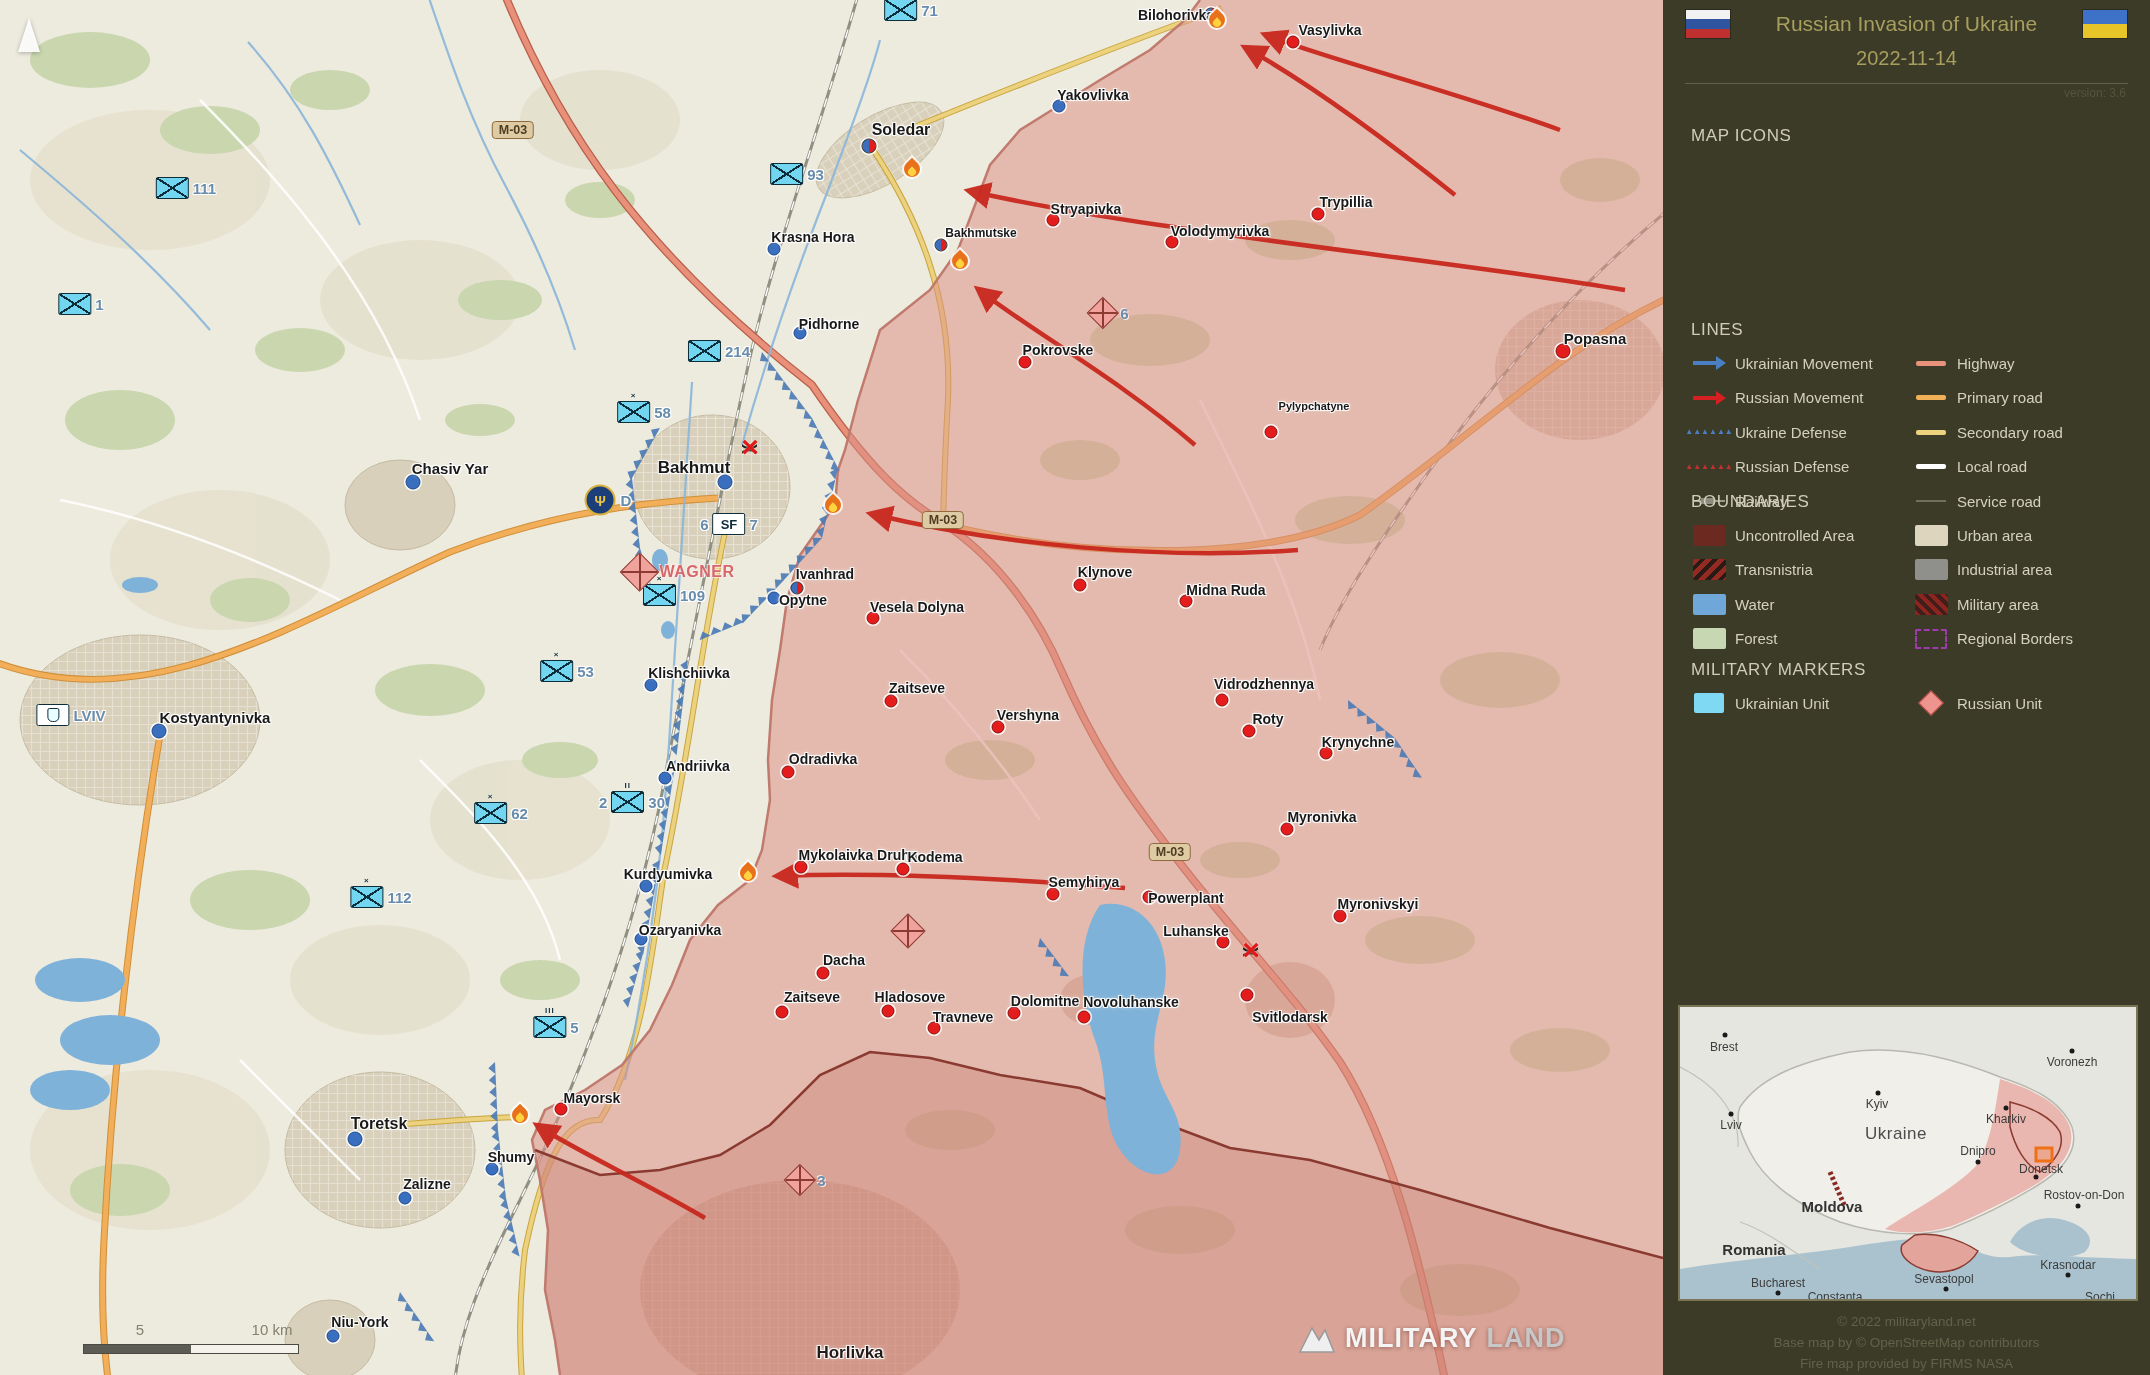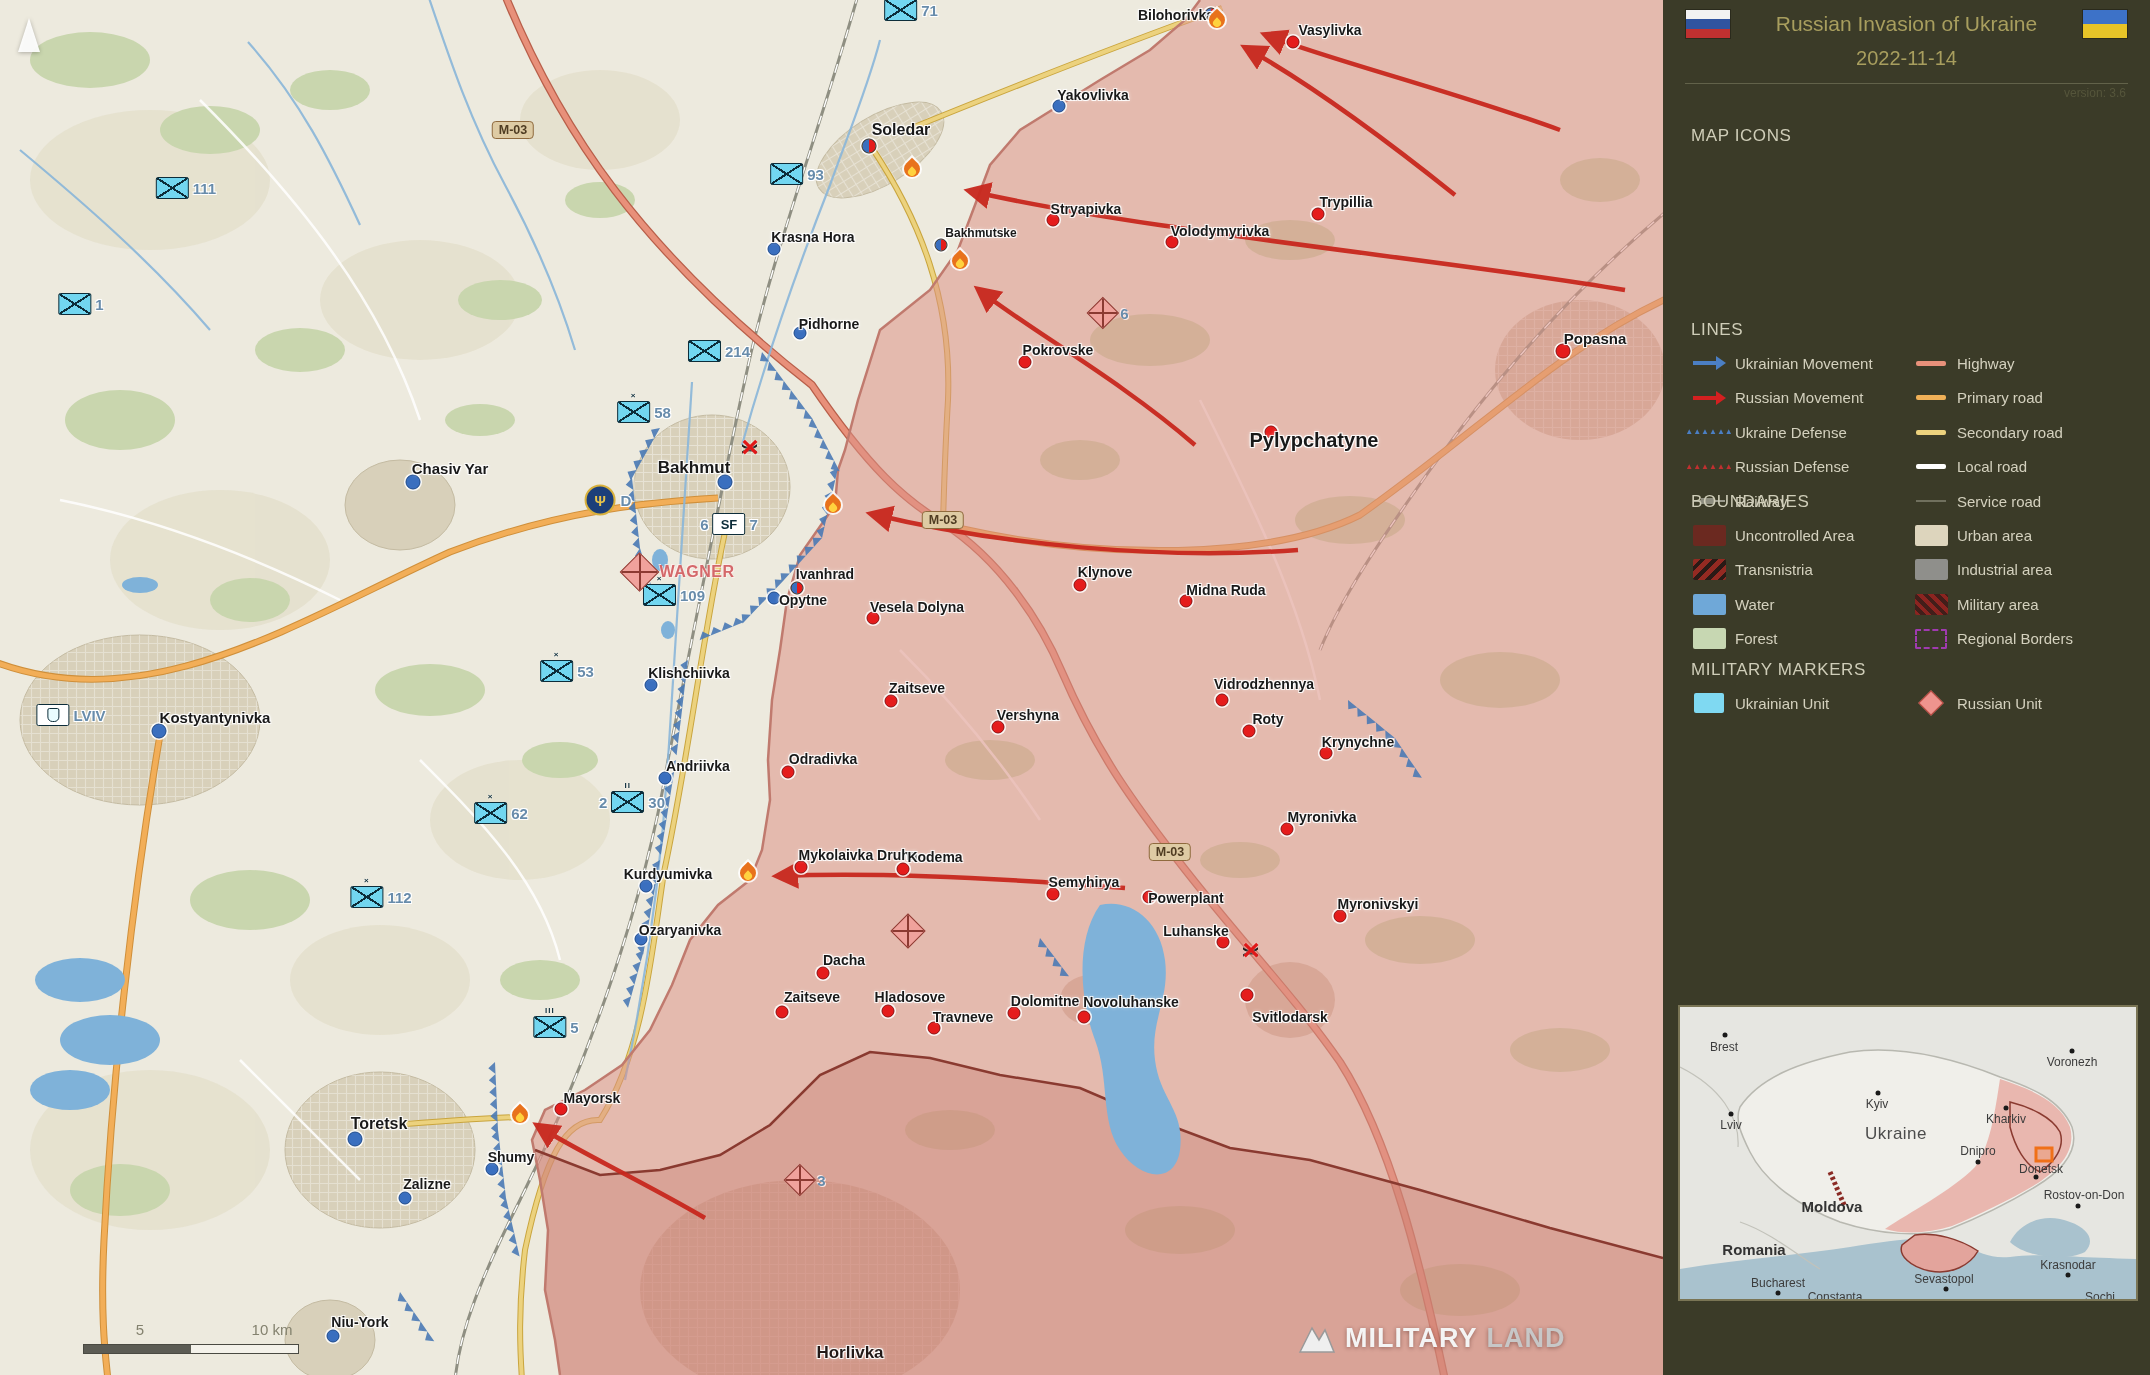--- a/index.html
+++ b/index.html
@@ -318,21 +318,21 @@
         <div class="tlabel" style="left: 1330px; top: 30px; font-size: 14px;">Vasylivka</div>
         <div class="dot ru" style="left: 1053px; top: 220px; width: 11px; height: 11px;"></div>
         <div class="tlabel" style="left: 1086px; top: 209px; font-size: 14px;">Stryapivka</div>
         <div class="dot ru" style="left: 1172px; top: 242px; width: 11px; height: 11px;"></div>
         <div class="tlabel" style="left: 1220px; top: 231px; font-size: 14px;">Volodymyrivka</div>
         <div class="dot ru" style="left: 1318px; top: 214px; width: 11px; height: 11px;"></div>
         <div class="tlabel" style="left: 1346px; top: 202px; font-size: 14px;">Trypillia</div>
         <div class="dot ru" style="left: 1563px; top: 351px; width: 13px; height: 13px;"></div>
         <div class="tlabel" style="left: 1595px; top: 338px; font-size: 15px;">Popasna</div>
         <div class="dot ru" style="left: 1271px; top: 432px; width: 11px; height: 11px;"></div>
-        <div class="tlabel" style="left: 1314px; top: 440px; font-size: 20px;">Pylypchatyne</div>
+        <div class="tlabel" style="left: 1314px; top: 406px; font-size: 11px;">Pylypchatyne</div>
         <div class="dot ru" style="left: 1025px; top: 362px; width: 11px; height: 11px;"></div>
         <div class="tlabel" style="left: 1058px; top: 350px; font-size: 14px;">Pokrovske</div>
         <div class="dot ru" style="left: 873px; top: 618px; width: 11px; height: 11px;"></div>
         <div class="tlabel" style="left: 917px; top: 607px; font-size: 14px;">Vesela Dolyna</div>
         <div class="dot ru" style="left: 1080px; top: 585px; width: 11px; height: 11px;"></div>
         <div class="tlabel" style="left: 1105px; top: 572px; font-size: 14px;">Klynove</div>
         <div class="dot ru" style="left: 1186px; top: 601px; width: 11px; height: 11px;"></div>
         <div class="tlabel" style="left: 1226px; top: 590px; font-size: 14px;">Midna Ruda</div>
         <div class="dot ru" style="left: 1222px; top: 700px; width: 11px; height: 11px;"></div>
         <div class="tlabel" style="left: 1264px; top: 684px; font-size: 14px;">Vidrodzhennya</div>
@@ -656,14 +656,19 @@
           <div class="mm-label" style="left: 98px; top: 276px;">Bucharest</div>
           <div class="mm-label" style="left: 155px; top: 290px;">Constanta</div>
           <div class="mm-dot" style="left: 266px; top: 282px;"></div>
           <div class="mm-label" style="left: 264px; top: 272px;">Sevastopol</div>
           <div class="mm-dot" style="left: 388px; top: 268px;"></div>
           <div class="mm-label" style="left: 388px; top: 258px;">Krasnodar</div>
           <div class="mm-label" style="left: 420px; top: 290px;">Sochi</div>
         </div>
     </div>
 
+    <div id="credits">
+      <div>© 2022 militaryland.net</div>
+      <div>Base map by © OpenStreetMap contributors</div>
+      <div>Fire map provided by FIRMS NASA</div>
+    </div>
   </aside>
 </div>
 
 </body></html>

